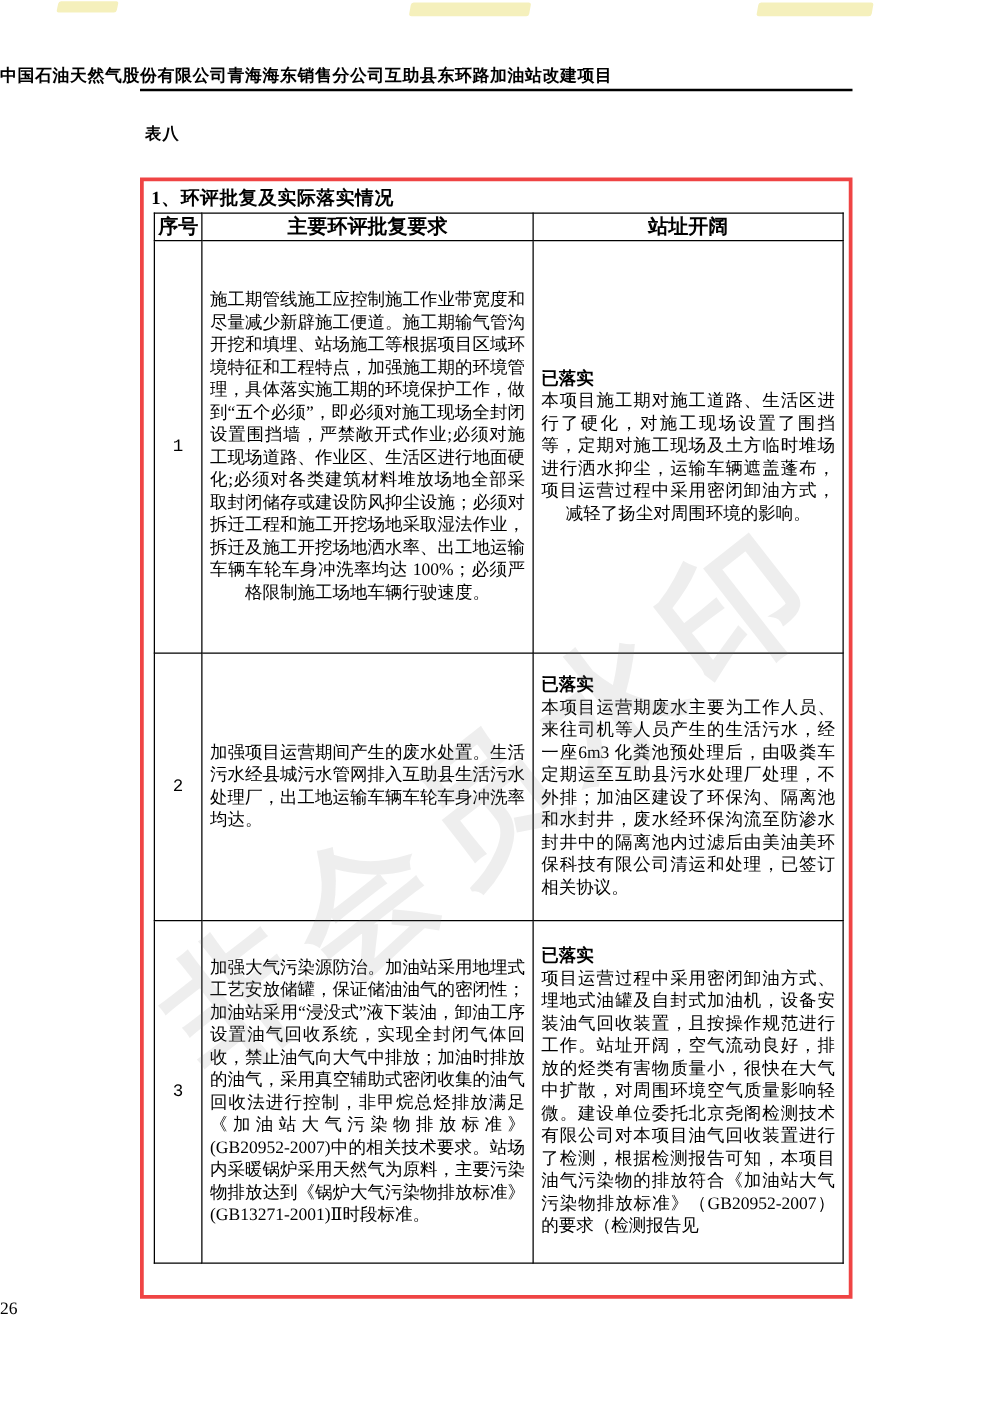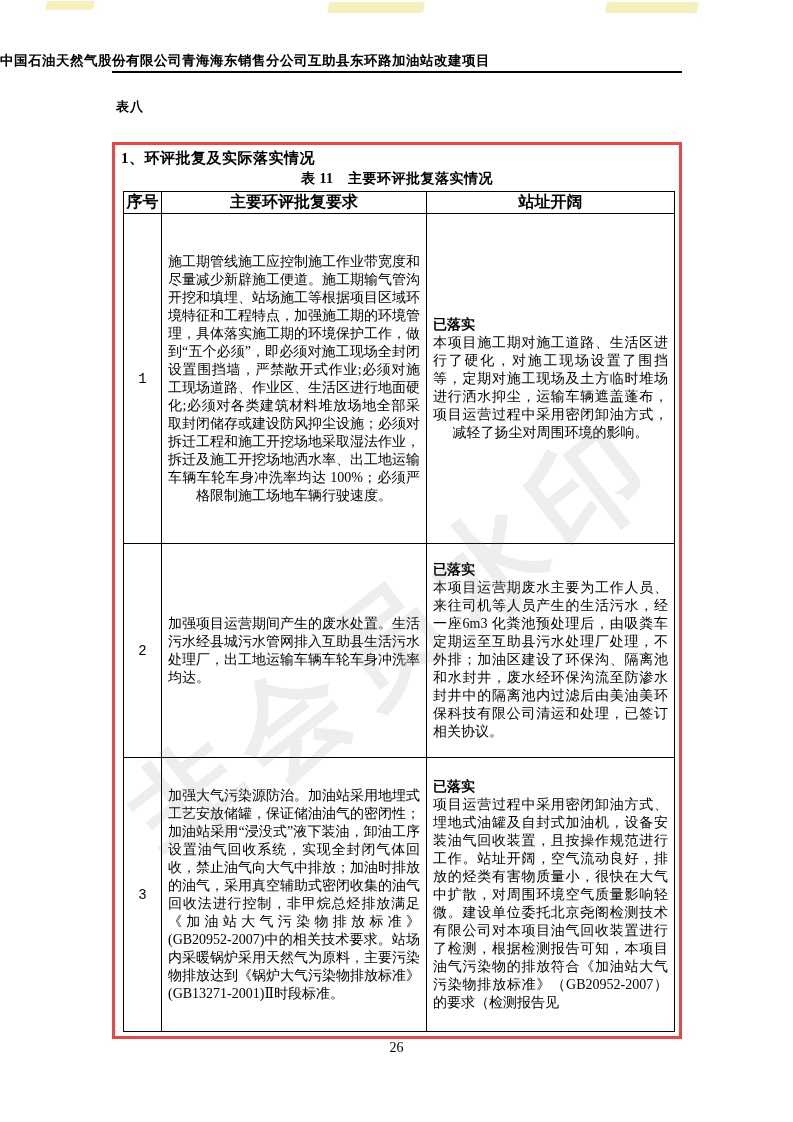--- a/index.html
+++ b/index.html
@@ -95,37 +95,36 @@
   }
 
   
   .yfrag { position: absolute; background: #e9dd6a; opacity: 0.45; border-radius: 2px; z-index: 4; }
   .yfrag.f1 { top: 1px; left: 46px;  width: 48px; height: 9px; transform: skewX(-12deg); }
   .yfrag.f2 { top: 2px; left: 328px; width: 96px; height: 11px; transform: skewX(-10deg); }
   .yfrag.f3 { top: 2px; left: 606px; width: 92px; height: 11px; transform: skewX(-10deg); }
 
   .page-number {
     position: absolute; top: 1040px; left: 0; width: 100%;
-    text-align: center; font-size: 14px;
+    text-align: left; font-size: 14px;
     font-family: "Liberation Serif", "DejaVu Serif", serif;
   }
 </style>
 </head>
 <body>
 
 <div class="page">
 
   <div class="doc-header-title">中国石油天然气股份有限公司青海海东销售分公司互助县东环路加油站改建项目</div>
   <div class="doc-header-rule"></div>
 
   <div class="table-label">表八</div>
 
   <div class="outer-box">
     <div class="section-heading">1、环评批复及实际落实情况</div>
-    <div class="table-caption">表 11　主要环评批复落实情况</div>
 
     <table class="main-table">
       <colgroup>
           <col class="c-idx">
           <col class="c-req">
           <col class="c-stat">
         </colgroup>
       <tbody>
         <tr>
           <th>序号</th>

